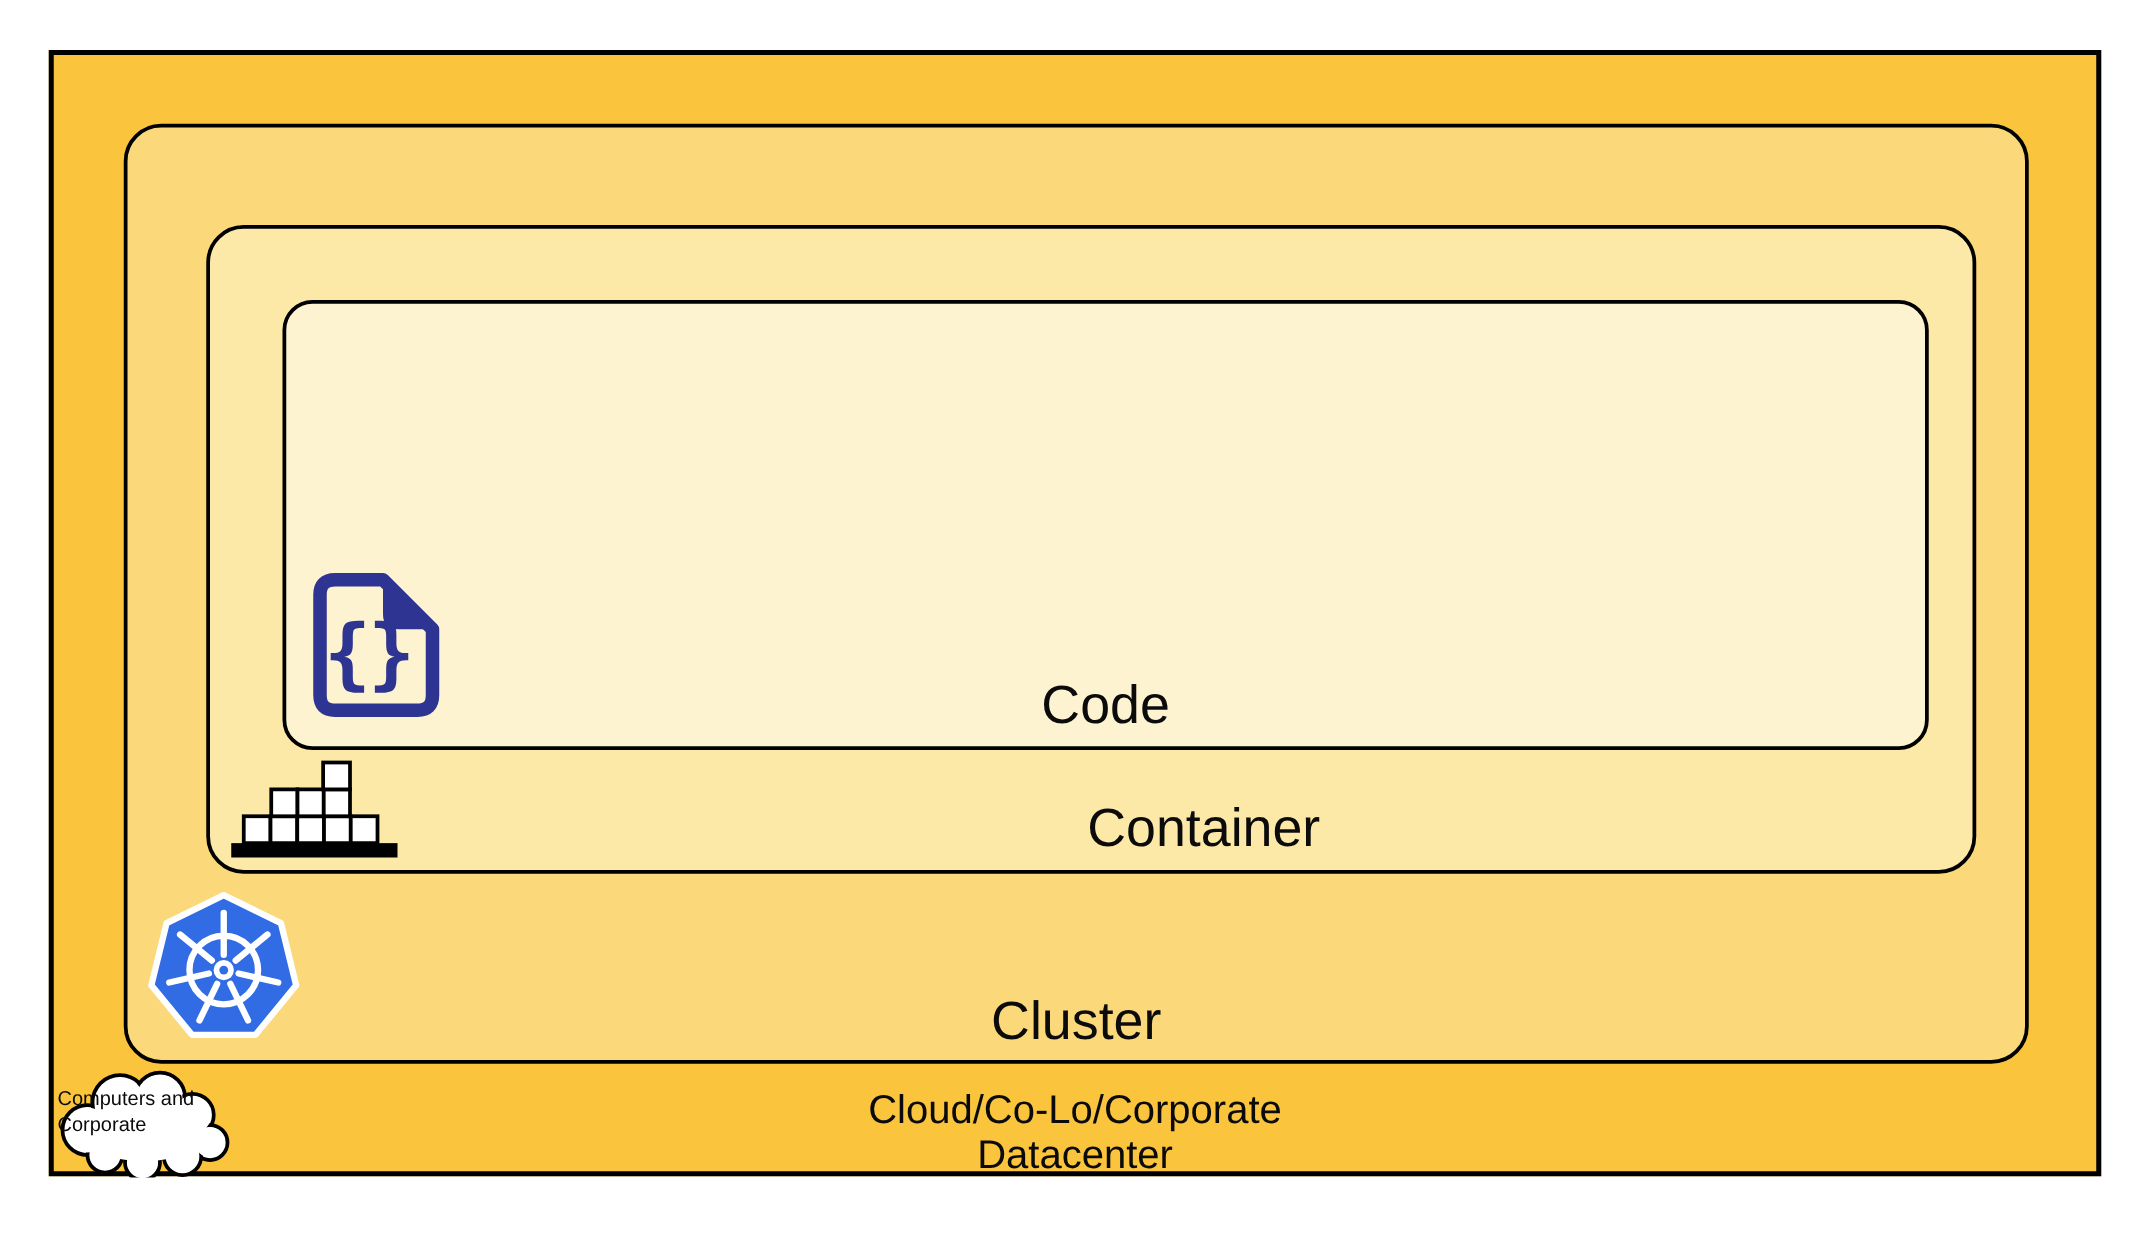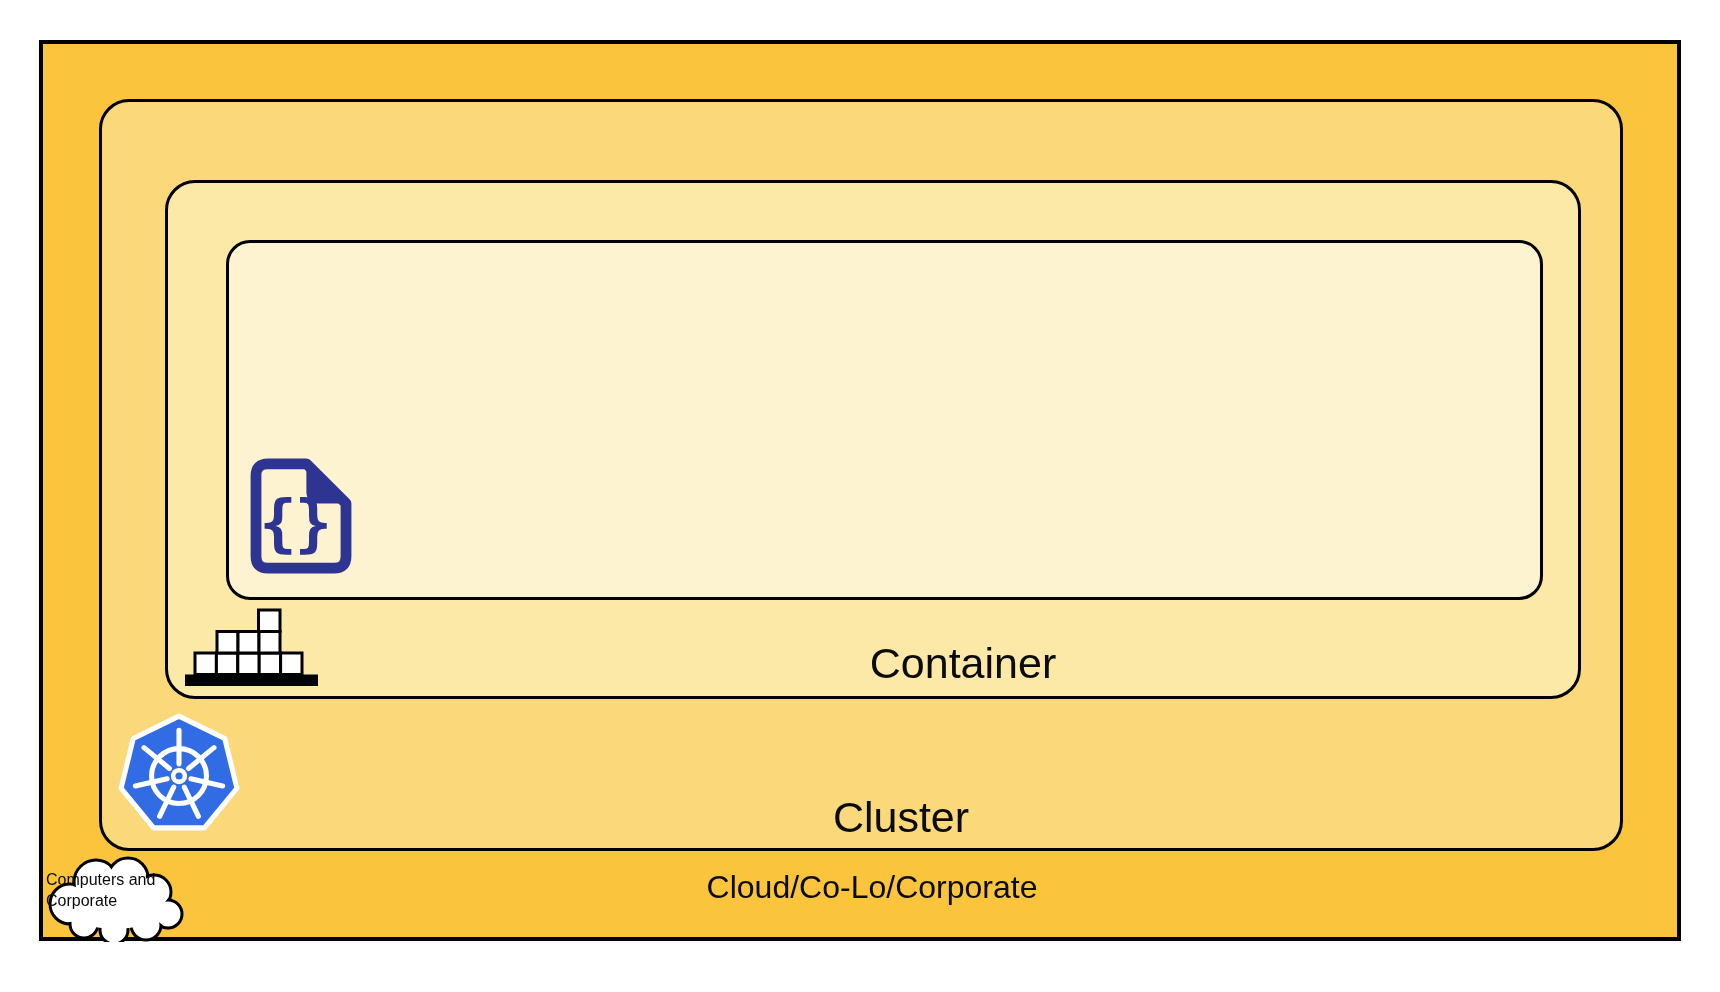--- a/index.html
+++ b/index.html
@@ -6,45 +6,47 @@
   body{font-family:"Liberation Sans", sans-serif;}
   #stage{position:relative;width:1720px;height:992px;background:#ffffff;overflow:hidden;}
   .layer{position:absolute;box-sizing:border-box;border:3px solid #000;}
   #layer-datacenter{left:39px;top:40px;width:1642px;height:901px;border-width:4px;border-radius:0;}
   #layer-cluster{left:99px;top:99px;width:1524px;height:752px;border-radius:30px;}
   #layer-container{left:165px;top:180px;width:1416px;height:519px;border-radius:30px;}
   #layer-code{left:226px;top:240px;width:1317px;height:360px;border-radius:24px;}
   .layer-label{position:absolute;text-align:center;color:#0b0b0b;font-size:43px;line-height:1.05;white-space:nowrap;}
   #code-label{left:226px;top:542px;width:1317px;}
   #container-label{left:165px;top:641px;width:1596px;}
-  #cluster-label{left:99px;top:795px;width:1524px;margin-left:40px;}
-  #dc-label{left:39px;top:869px;width:1642px;font-size:32px;line-height:36px;white-space:normal;padding-left:12px;}
+  #cluster-label{left:99px;top:795px;width:1524px;}
+  #dc-label{left:39px;top:869px;width:1642px;font-size:32px;line-height:36px;white-space:normal;}
   .icon{position:absolute;}
   #code-icon{left:238px;top:454px;width:120px;height:124px;}
   #container-icon{left:184px;top:608px;width:135px;height:80px;}
   #k8s-icon{left:116px;top:710px;width:126px;height:124px;}
   #cloud-icon{left:40px;top:850px;width:146px;height:92px;}
   #cloud-text{position:absolute;left:46px;top:869px;width:134px;
     font-size:16px;line-height:21px;color:#0b0b0b;}
   svg{display:block;width:100%;height:100%;}
 </style>
 </head>
 <body>
 
 <div id="stage">
 
   <div class="layer" id="layer-datacenter" style="background-color: rgb(251, 196, 61);"></div>
   <div class="layer" id="layer-cluster" style="background-color: rgb(251, 216, 122);"></div>
   <div class="layer" id="layer-container" style="background-color: rgb(252, 232, 167);"></div>
   <div class="layer" id="layer-code" style="background-color: rgb(253, 243, 208);"></div>
 
+  <div class="layer-label" id="code-label">Code</div>
   <div class="layer-label" id="container-label">Container</div>
   <div class="layer-label" id="cluster-label">Cluster</div>
   <div class="layer-label" id="dc-label">
     <div>Cloud/Co-Lo/Corporate</div>
+    <div>Datacenter</div>
   </div>
 
   <div class="icon" id="code-icon">
     <svg viewBox="0 0 100 103">
       <path d="M25 8 H57 L90 41 V85 Q90 95 80 95 H25 Q15 95 15 85 V18 Q15 8 25 8 Z" fill="none" stroke-width="9" stroke-linejoin="round" stroke="#2E3491"></path>
       <path d="M57 8 V31 Q57 41 67 41 H90 Z" fill="#2E3491"></path>
       <text x="47" y="57" text-anchor="middle" dominant-baseline="central" font-size="52" font-weight="bold" letter-spacing="-2" font-family="'DejaVu Sans Mono', monospace" fill="#2E3491">{}</text>
     </svg>
   </div>
 

